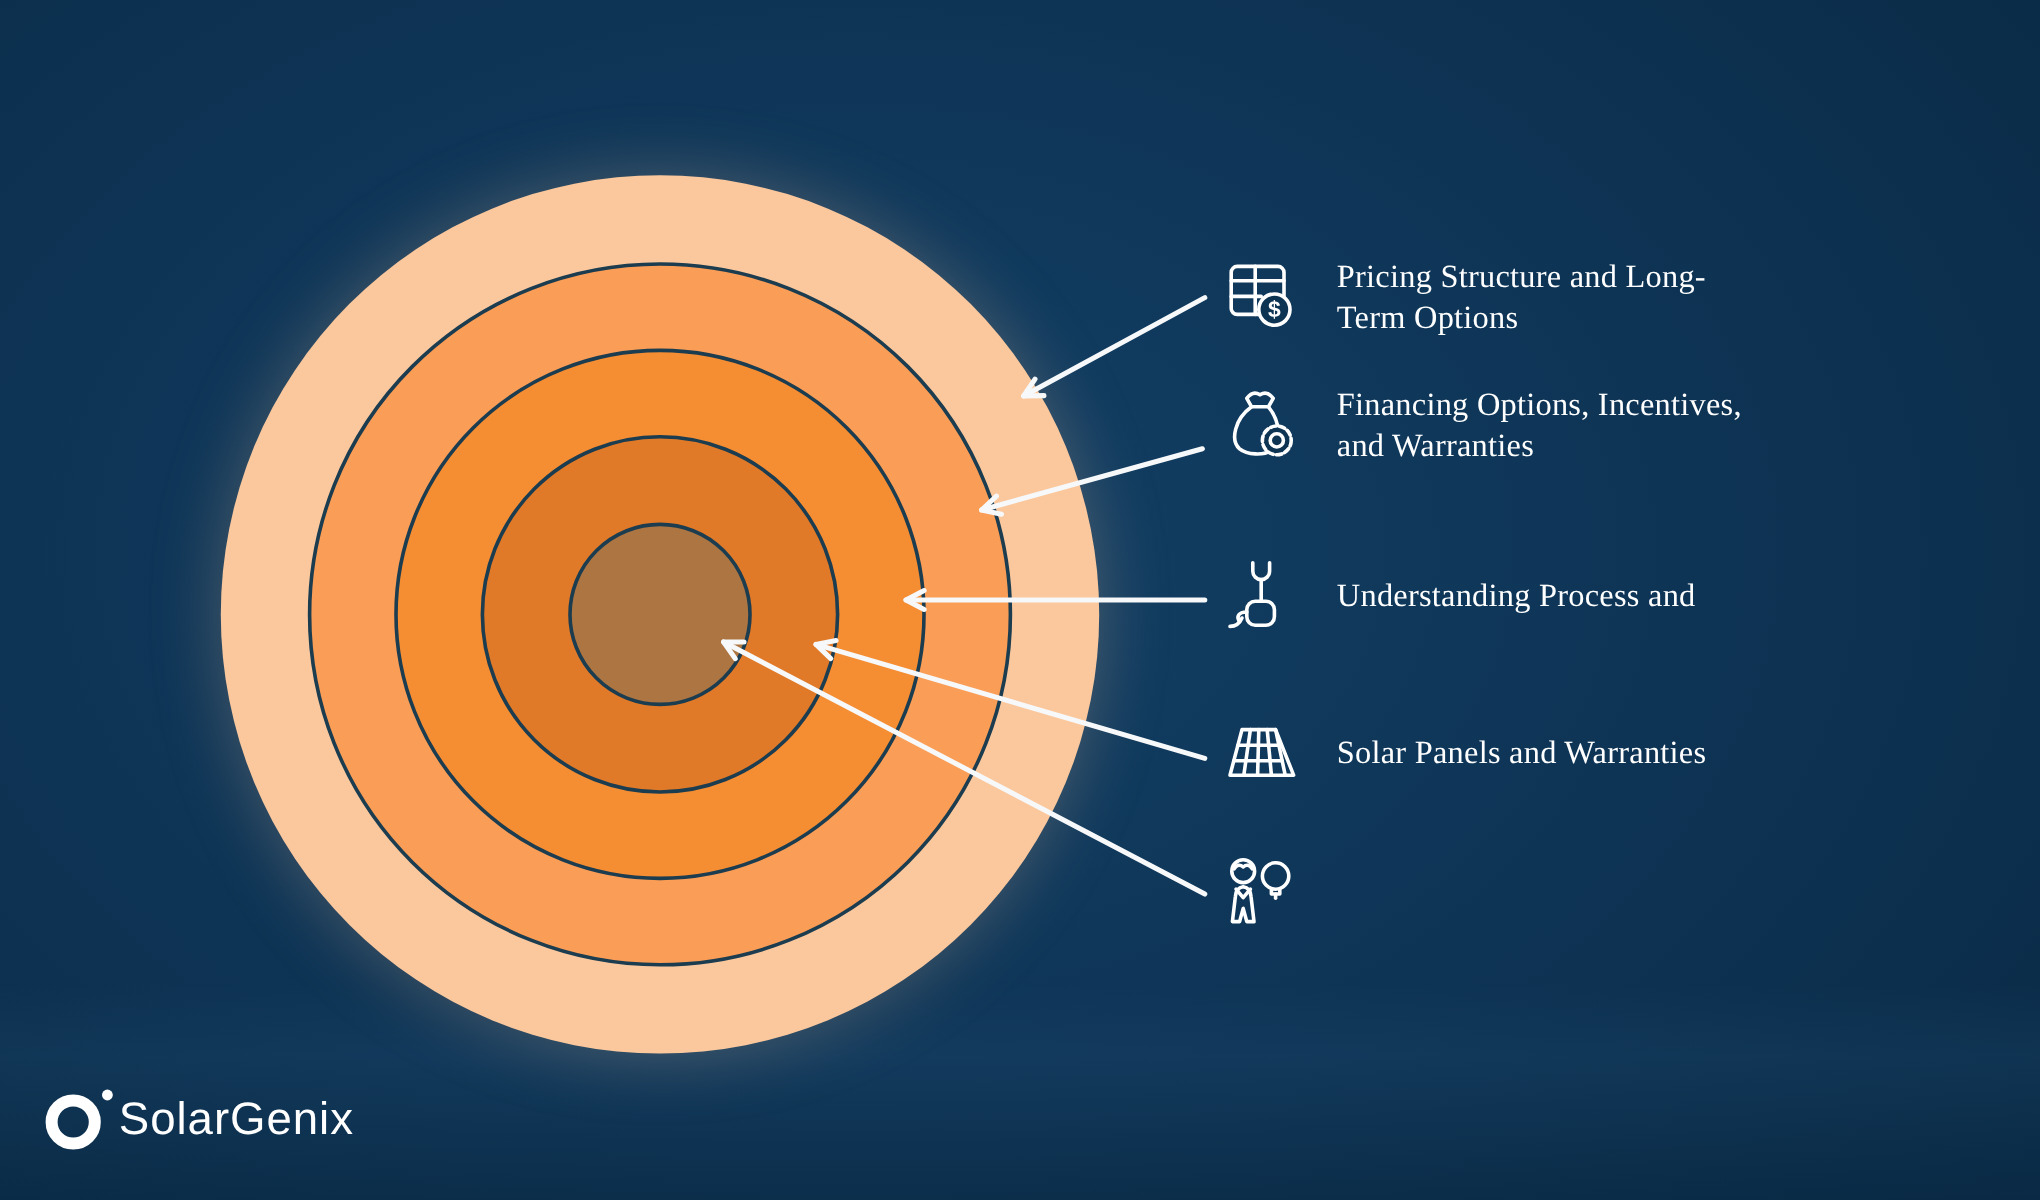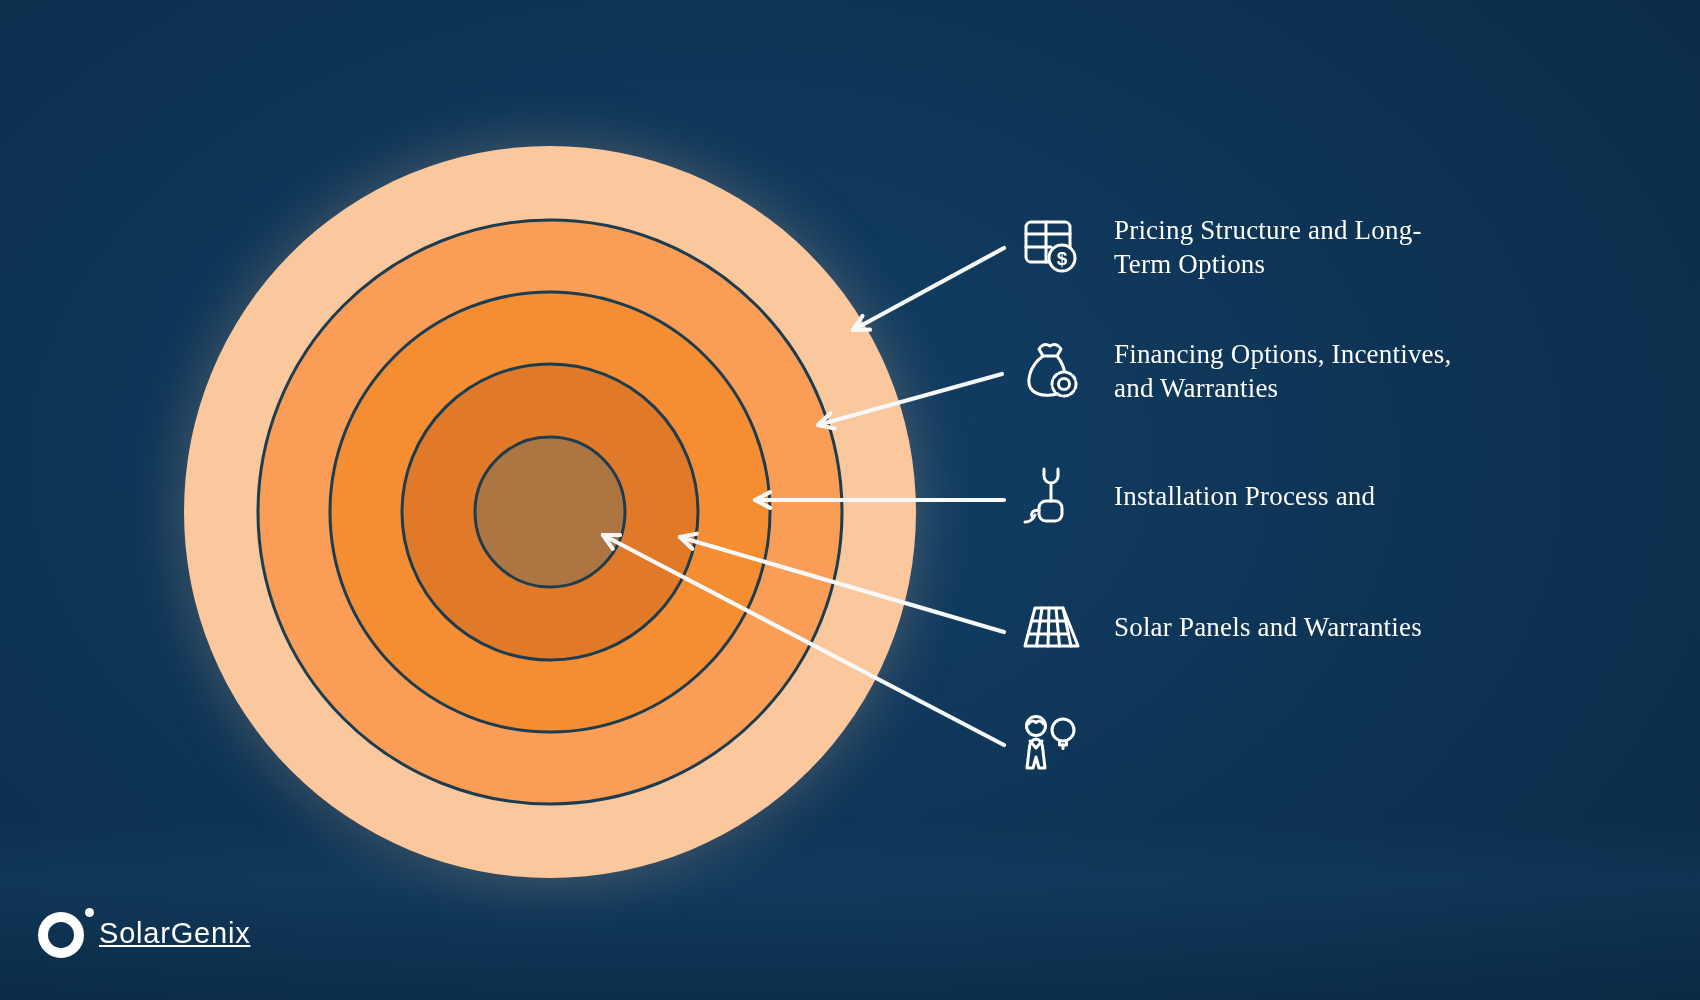--- a/index.html
+++ b/index.html
@@ -28,21 +28,21 @@
   .logo-mark{position:relative;width:47px;height:47px;flex:0 0 47px;}
   .logo-ring{
     position:absolute;left:0;top:2px;width:46px;height:46px;box-sizing:border-box;
     border:10px solid #ffffff;border-radius:50%;
   }
   .logo-dot{
     position:absolute;left:47px;top:-2px;width:9px;height:9px;border-radius:50%;
     background:#ffffff;
   }
   .logo-text{
-    color:#ffffff;font-size:29px;font-weight:500;letter-spacing:0.8px;margin-left:14px;text-decoration:underline;
+    color:#ffffff;font-size:38px;font-weight:500;letter-spacing:0.8px;margin-left:14px;
   }
 </style>
 </head>
 <body>
 
 <div class="stage">
   <svg id="diagram-svg" width="1700" height="1000" viewBox="0 0 1700 1000">
       <circle cx="550" cy="512" r="366" fill="#fbc89d" stroke="none" style="filter: drop-shadow(rgba(251, 201, 154, 0.25) 0px 0px 28px);"></circle>
       <circle cx="550" cy="512" r="292" fill="#fa9d56" stroke="#1c3c4f" stroke-width="3"></circle>
       <circle cx="550" cy="512" r="220" fill="#f58d33" stroke="#1c3c4f" stroke-width="3"></circle>
@@ -79,21 +79,21 @@
     <line x1="27" y1="7" x2="27" y2="47"></line>
     <circle cx="43" cy="43" r="13" fill="#0e3453"></circle>
     <text x="43" y="49.5" font-size="19" font-weight="600" fill="#fff" stroke="none" text-anchor="middle" font-family="Liberation Sans, sans-serif">$</text>
           </svg>
         </div>
         <div class="callout-text">
           <div>Pricing Structure and Long-</div>
           <div>Term Options</div>
         </div>
       </div>
-      <div class="callout" style="top: 331px; justify-content: flex-end;">
+      <div class="callout" style="top: 314px; justify-content: flex-end;">
         <div class="callout-icon">
           <svg viewBox="0 0 64 64" fill="none" stroke="#ffffff" stroke-width="3" stroke-linecap="round" stroke-linejoin="round">
     <path d="M24 17 L20 10 Q25 3 31 7 Q37 3 42 10 L38 17"></path>
     <path d="M24 17 C10 27 6 45 14 52 C20 57 34 58 41 53 C49 47 48 29 38 17 Z"></path>
     <circle cx="45" cy="45" r="12" fill="#0e3453" stroke-dasharray="4.6 2.7"></circle>
     <circle cx="45" cy="45" r="5.5"></circle>
           </svg>
         </div>
         <div class="callout-text">
           <div>Financing Options, Incentives,</div>
@@ -104,21 +104,21 @@
         <div class="callout-icon">
           <svg viewBox="0 0 64 64" fill="none" stroke="#ffffff" stroke-width="3" stroke-linecap="round" stroke-linejoin="round">
     <path d="M25 5 L25 12 A7 7 0 0 0 39 12 L39 5"></path>
     <line x1="32" y1="19" x2="32" y2="37"></line>
     <rect x="20" y="37" width="23" height="20" rx="7"></rect>
     <path d="M20 46 C13 46 11 50 14 54"></path>
     <path d="M6 58 Q13 58 16 51"></path>
           </svg>
         </div>
         <div class="callout-text">
-          <div>Installation Process and</div>
+          <div>Understanding Process and</div>
         </div>
       </div>
       <div class="callout" style="top: 587px;">
         <div class="callout-icon">
           <svg viewBox="0 0 64 64" fill="none" stroke="#ffffff" stroke-width="3" stroke-linecap="round" stroke-linejoin="round">
     <path d="M16 13 L44 13 L52 51 L6 51 Z"></path>
     <path d="M44 13 L59 51 L52 51"></path>
     <line x1="23" y1="13" x2="17.5" y2="51"></line>
     <line x1="30" y1="13" x2="29" y2="51"></line>
     <line x1="37" y1="13" x2="40.5" y2="51"></line>

